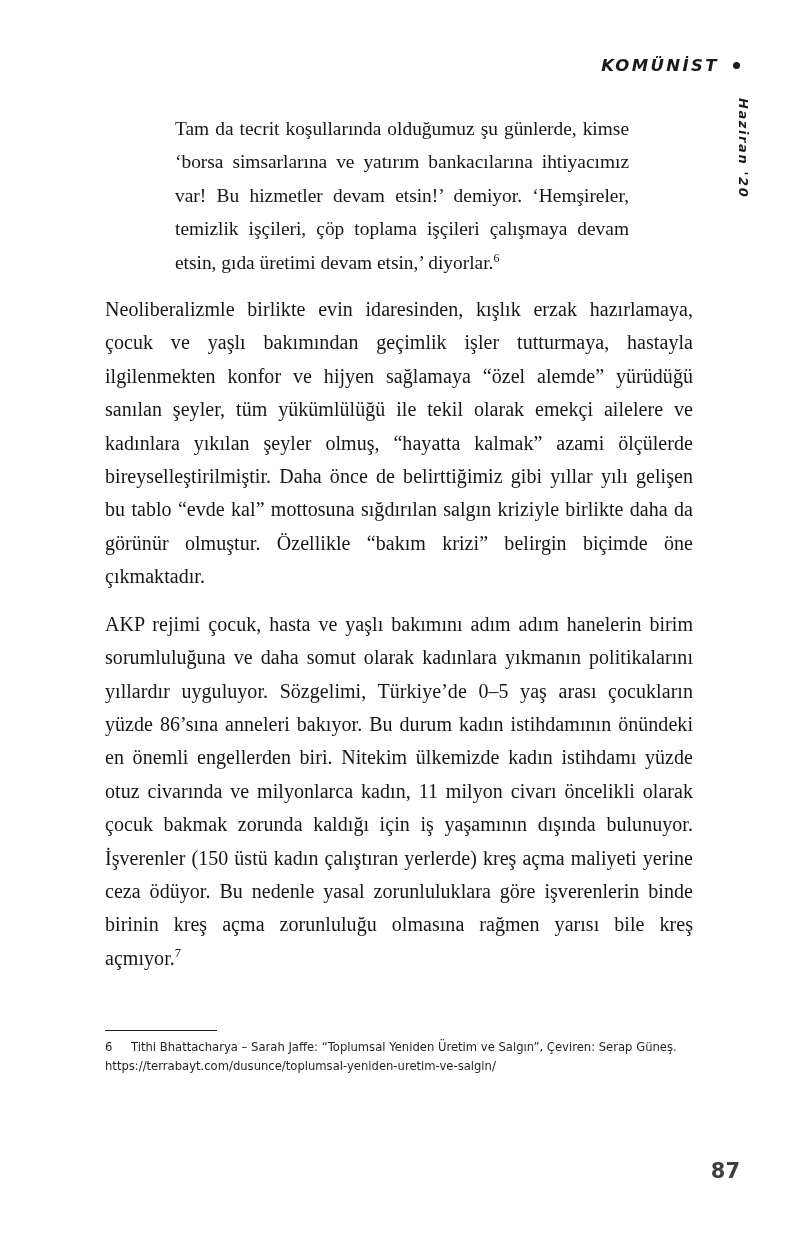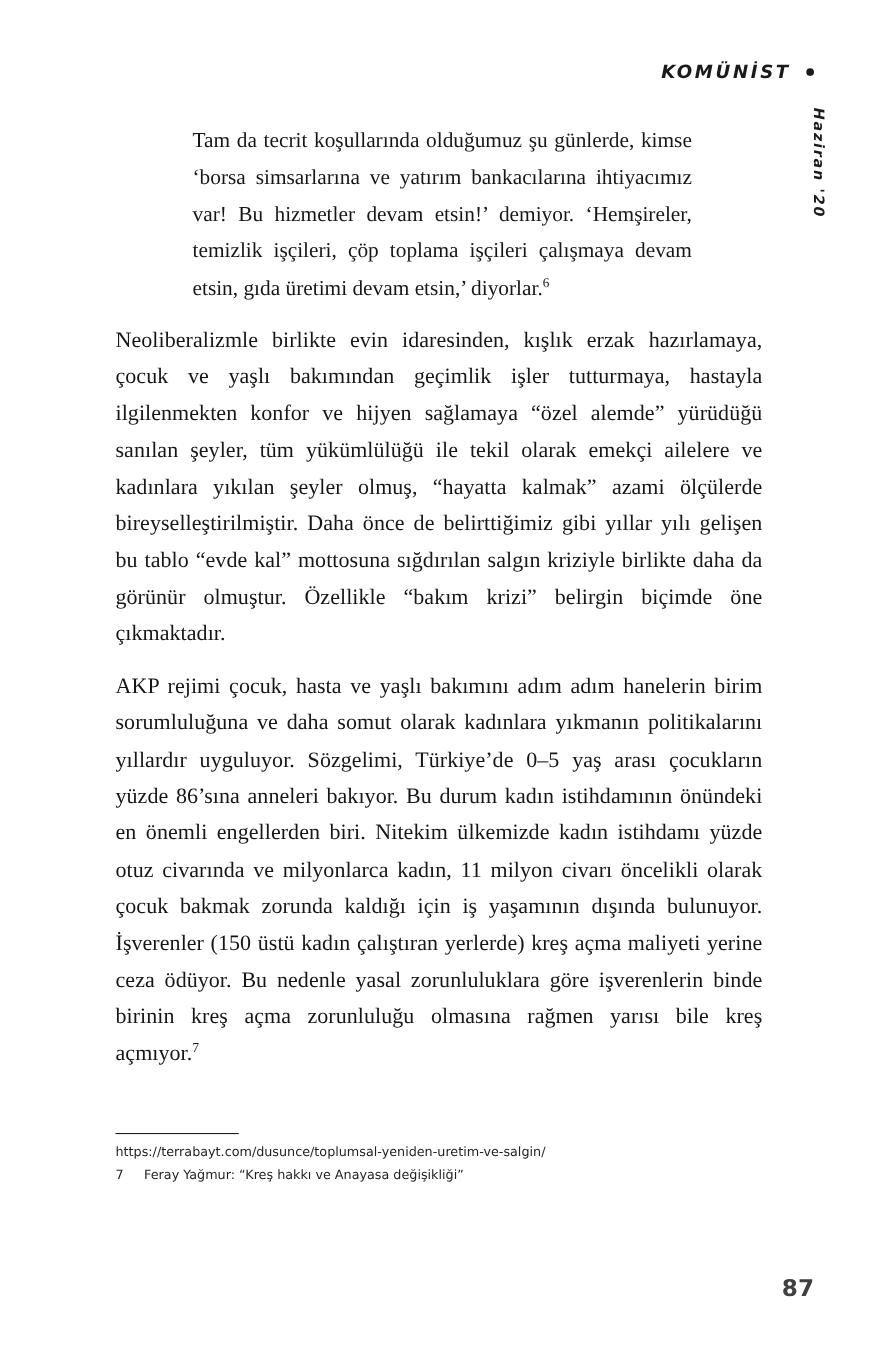--- a/index.html
+++ b/index.html
@@ -170,23 +170,23 @@
 
     <p class="body-par"><span>AKP rejimi çocuk, hasta ve yaşlı bakımını adım adım hanelerin birim sorumluluğuna ve daha somut olarak kadınlara yıkmanın politikalarını yıllardır uyguluyor. Sözgelimi, Türkiye’de 0–5 yaş arası çocukların yüzde 86’sına anneleri bakıyor. Bu durum kadın istihdamının önündeki en önemli engellerden biri. Nitekim ülkemizde kadın istihdamı yüzde otuz civarında ve milyonlarca kadın, 11 milyon civarı öncelikli olarak çocuk bakmak zorunda kaldığı için iş yaşamının dışında bulunuyor. İşverenler (150 üstü kadın çalıştıran yerlerde) kreş açma maliyeti yerine ceza ödüyor. Bu nedenle yasal zorunluluklara göre işverenlerin binde birinin kreş açma zorunluluğu olmasına rağmen yarısı bile kreş açmıyor.</span><sup class="fn">7</sup></p>
 
 
   </div>
 
   <div class="footnotes">
     <div class="fn-rule"></div>
 
     <div class="fn-item">
+      <span class="fn-line"><span class="fn-num">6</span><span>Tithi Bhattacharya – Sarah Jaffe: “Toplumsal Yeniden Üretim ve Salgın”, Çeviren: Serap Güneş.</span></span>
       <span class="fn-url">https://terrabayt.com/dusunce/toplumsal-yeniden-uretim-ve-salgin/</span>
     </div>
 
     <div class="fn-item">
-      <span class="fn-line"><span class="fn-num">7</span><span>Feray Yağmur: “Kreş hakkı ve Anayasa değişikliği”</span></span>
     </div>
   </div>
 
   <div class="folio">87</div>
 
 </div>
 
 </body></html>

